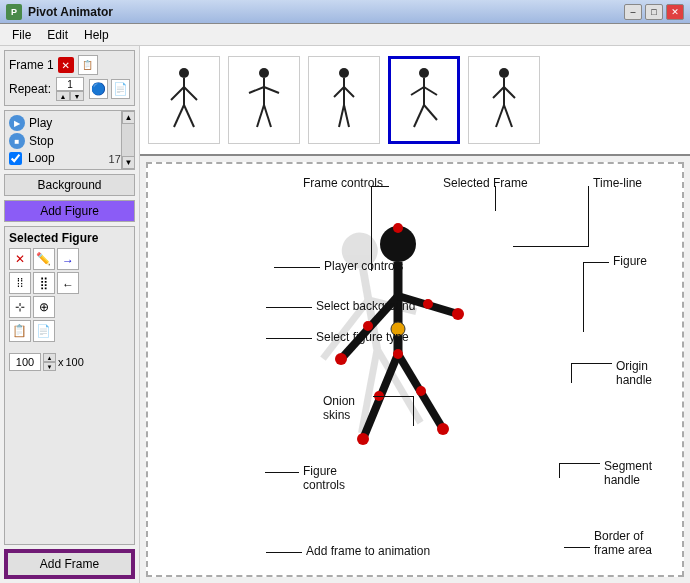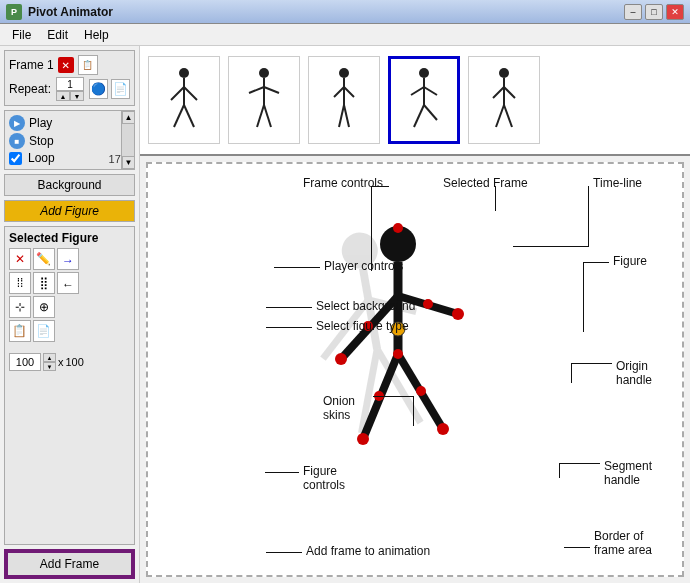--- a/index.html
+++ b/index.html
@@ -163,27 +163,26 @@
       border: 1px solid #aaa;
       background: #e0e0e0;
       padding: 3px 8px;
       cursor: pointer;
       margin-bottom: 4px;
       font-size: 12px;
       text-align: center;
     }
     .add-fig-btn {
       border: 1px solid #aaa;
-      background: #eab308;
+      background: #8b5cf6;
       padding: 3px 8px;
       cursor: pointer;
       margin-bottom: 4px;
       font-size: 12px;
       text-align: center;
-      font-style: italic;
     }
 
     
     .sel-fig-section {
       border: 1px solid #aaa;
       background: #e8e8e8;
       padding: 4px;
       flex: 1;
       position: relative;
     }
@@ -525,21 +524,21 @@
       <div class="annotation" style="left:176px; top:95px;">
         <span>Player controls</span>
         <div style="position:absolute;left:-50px;top:8px;width:46px;height:1px;background:#111;"></div>
       </div>
 
       <div class="annotation" style="left:168px; top:135px;">
         <span>Select background</span>
         <div style="position:absolute;left:-50px;top:8px;width:46px;height:1px;background:#111;"></div>
       </div>
 
-      <div class="annotation" style="left:168px; top:155px;">
+      <div class="annotation" style="left:168px; top:166px;">
         <span>Select figure type</span>
         <div style="position:absolute;left:-50px;top:8px;width:46px;height:1px;background:#111;"></div>
       </div>
 
       <div class="annotation" style="right:35px; top:90px;">
         <span>Figure</span>
         <div style="position:absolute;left:-30px;top:8px;width:26px;height:1px;background:#111;"></div>
         <div style="position:absolute;left:-30px;top:8px;width:1px;height:70px;background:#111;"></div>
       </div>
 

